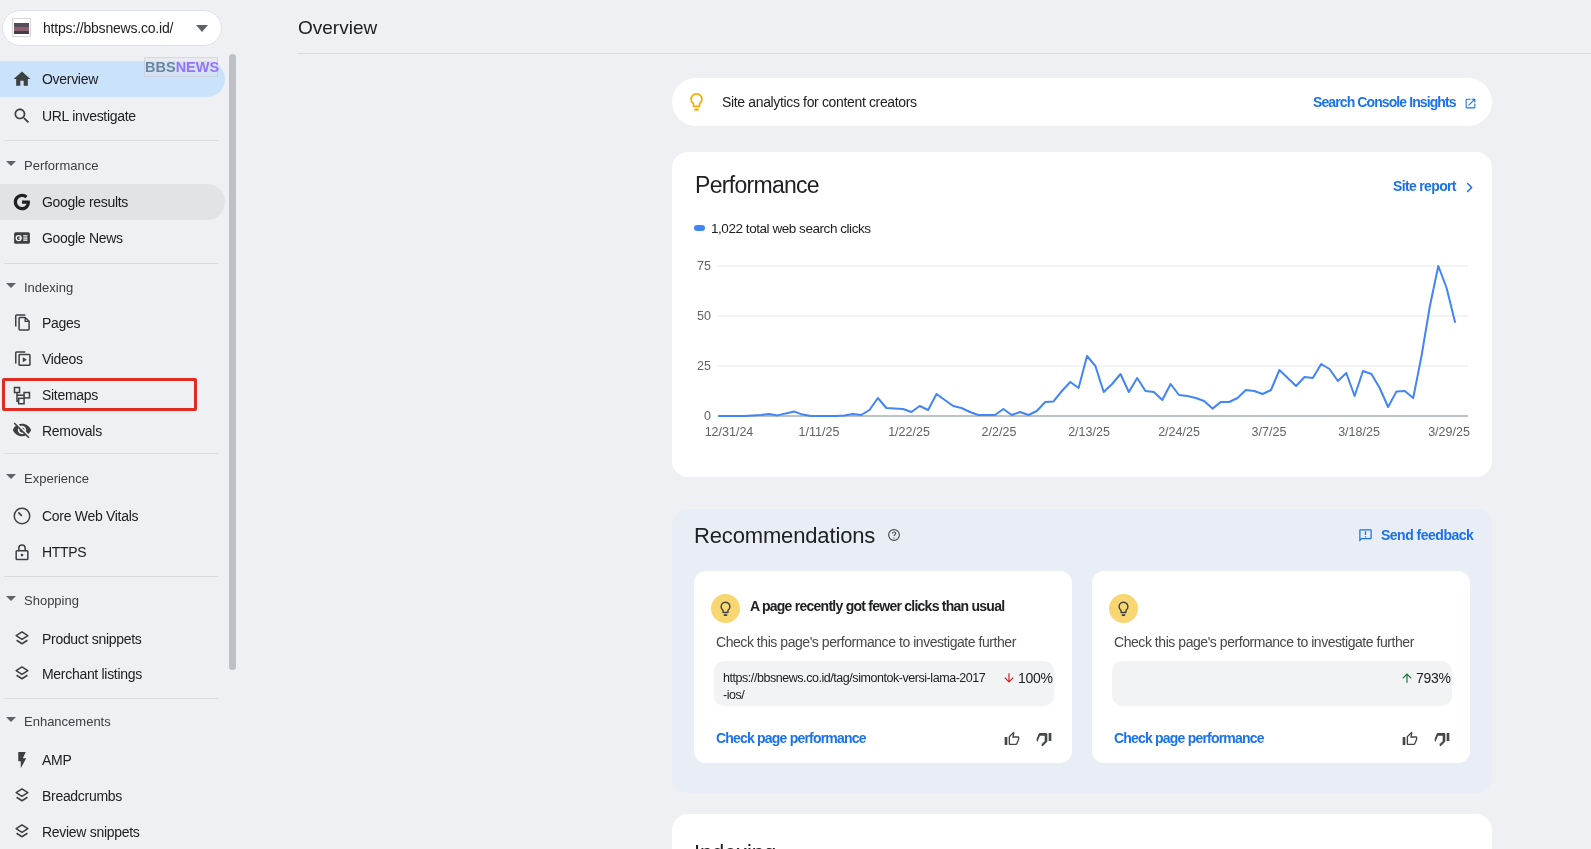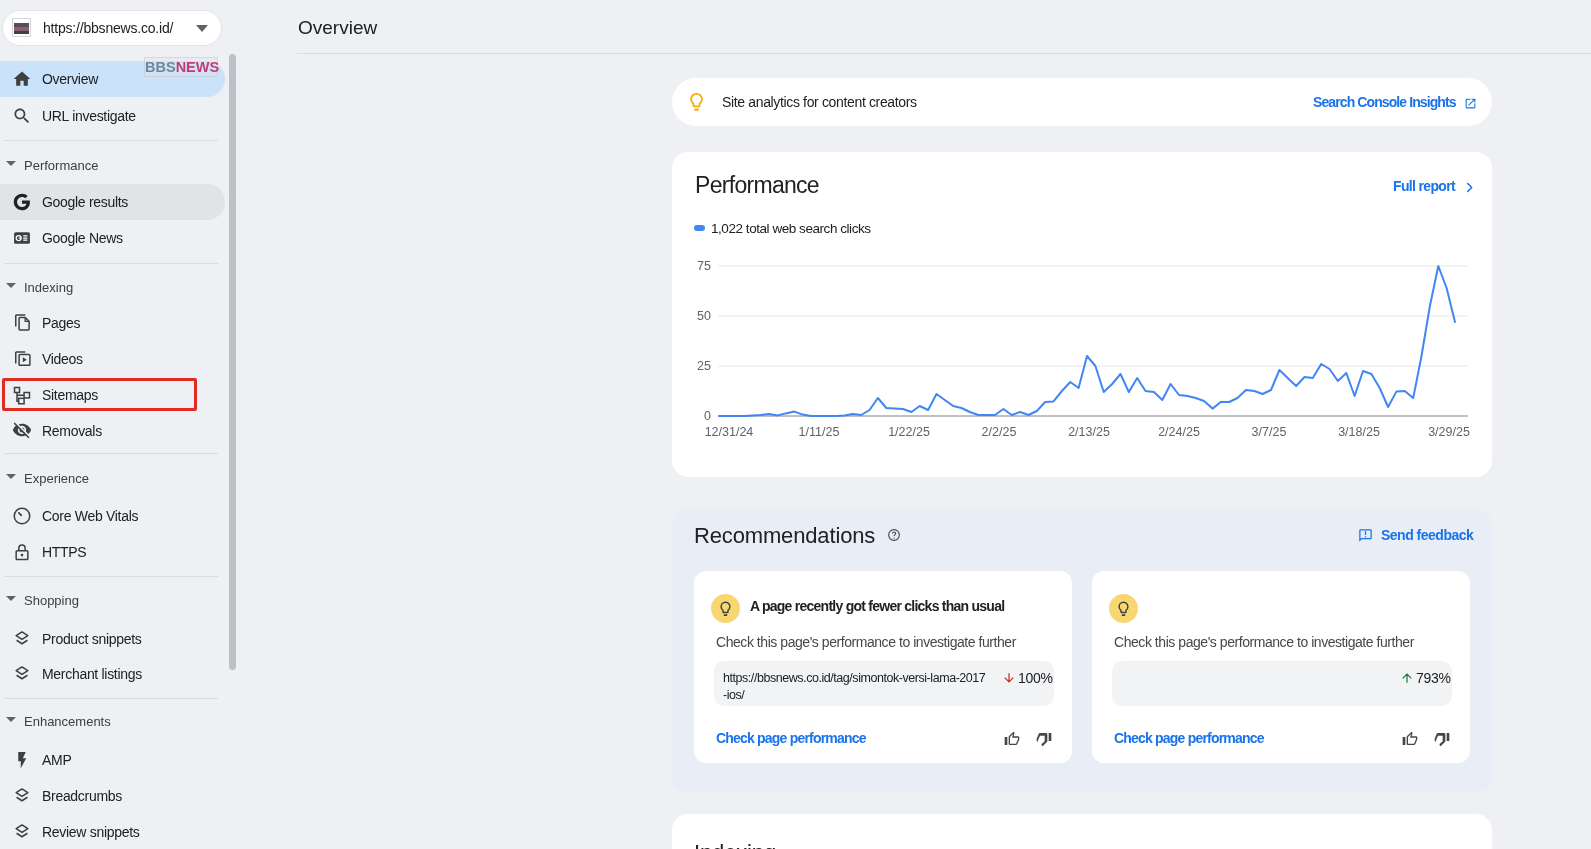--- a/index.html
+++ b/index.html
@@ -13,21 +13,21 @@
       <div style="position:absolute;left:1px;right:1px;top:8px;height:4px;background:#8d6070;"></div>
       <div style="position:absolute;left:1px;right:1px;top:12px;height:3px;background:#433d47;"></div>
     </div>
     <div style="position:absolute;left:43px;top:18px;height:20px;letter-spacing:-0.2px;font:400 14px/20px &quot;Liberation Sans&quot;,sans-serif;color:#202124;">https://bbsnews.co.id/</div>
     <div style="position:absolute;left:196px;top:25px;width:0;height:0;border-left:6px solid transparent;border-right:6px solid transparent;border-top:7px solid #5f6368;"></div>
     <div style="position:absolute;left:0;top:61px;width:225px;height:36px;background:#cbe2fb;border-radius:0 18px 18px 0;"></div>
     <div style="position:absolute;left:12px;top:69px;width:20px;height:20px;"><svg style="" width="20" height="20" viewBox="0 0 24 24">
         <path fill="#3c4043" d="M10 20v-6h4v6h5v-8h3L12 3 2 12h3v8z"></path>
       </svg></div>
     <div style="position:absolute;left:42px;top:69px;height:20px;letter-spacing:-0.3px;font:400 14px/20px &quot;Liberation Sans&quot;,sans-serif;color:#202124;white-space:nowrap;">Overview</div>
-    <div style="position:absolute;left:144px;top:57px;width:74px;height:20px;background:rgba(226,227,231,0.5);border:1px solid rgba(185,185,190,0.45);box-sizing:border-box;font:700 14.5px/18.5px &quot;Liberation Sans&quot;,sans-serif;text-align:center;white-space:nowrap;opacity:0.82;"><span style="color:#54748e;">BBS</span><span style="color:#be185d;">NEWS</span></div>
+    <div style="position:absolute;left:144px;top:57px;width:74px;height:20px;background:rgba(226,227,231,0.5);border:1px solid rgba(185,185,190,0.45);box-sizing:border-box;font:700 14.5px/18.5px &quot;Liberation Sans&quot;,sans-serif;text-align:center;white-space:nowrap;opacity:0.82;"><span style="color:#54748e;">BBS</span><span style="color:#8b5cf6;">NEWS</span></div>
     <div style="position:absolute;left:12px;top:106px;width:20px;height:20px;"><svg style="" width="20" height="20" viewBox="0 0 24 24">
         <path fill="#3c4043" d="M15.5 14h-.79l-.28-.27C15.41 12.59 16 11.11 16 9.5 16 5.91 13.09 3 9.5 3S3 5.91 3 9.5 5.91 16 9.5 16c1.61 0 3.09-.59 4.23-1.57l.27.28v.79l5 4.99L20.49 19l-4.99-5zm-6 0C7.01 14 5 11.99 5 9.5S7.01 5 9.5 5 14 7.01 14 9.5 11.99 14 9.5 14z"></path>
       </svg></div>
     <div style="position:absolute;left:42px;top:105.5px;height:20px;letter-spacing:-0.3px;font:400 14px/20px &quot;Liberation Sans&quot;,sans-serif;color:#202124;white-space:nowrap;">URL investigate</div>
     <div style="position:absolute;left:4px;top:139.5px;width:214px;height:1px;background:#dadce0;"></div>
     <div style="position:absolute;left:6px;top:160.5px;width:0;height:0;border-left:5px solid transparent;border-right:5px solid transparent;border-top:5px solid #5f6368;"></div>
     <div style="position:absolute;left:24px;top:156.5px;height:18px;font:400 13px/18px &quot;Liberation Sans&quot;,sans-serif;color:#3c4043;white-space:nowrap;">Performance</div>
     <div style="position:absolute;left:0;top:184px;width:225px;height:36px;background:#e1e3e7;border-radius:0 18px 18px 0;"></div>
     <div style="position:absolute;left:12px;top:192px;width:20px;height:20px;"><svg style="" width="20" height="20" viewBox="0 0 24 24">
         <path fill="#202124" d="M12 10.3v3.7h5.4c-.5 2.4-2.7 4-5.4 4-3.2 0-5.9-2.7-5.9-6s2.7-6 5.9-6c1.5 0 2.9.6 3.9 1.5l2.8-2.8C17.1 3.1 14.7 2.1 12 2.1 6.5 2.1 2.1 6.5 2.1 12S6.5 21.9 12 21.9c5.8 0 9.5-4.1 9.5-9.7 0-.7-.1-1.3-.2-1.9z"></path>
@@ -118,21 +118,21 @@
         <path fill="none" stroke="#f9ab00" stroke-width="2" d="M12 3.2c-3.5 0-6.2 2.8-6.2 6.2 0 2.1 1.1 4 2.7 5.1v2.3c0 .5.4.9.9.9h5.2c.5 0 .9-.4.9-.9v-2.3c1.6-1.1 2.7-3 2.7-5.1 0-3.4-2.7-6.2-6.2-6.2z"></path>
         <path fill="#f9ab00" d="M9.5 20h5v1.6c0 .5-.4.9-.9.9h-3.2c-.5 0-.9-.4-.9-.9z"></path>
       </svg></div>
     <div style="position:absolute;left:722px;top:92px;height:20px;letter-spacing:-0.35px;font:400 14px/20px &quot;Liberation Sans&quot;,sans-serif;color:#202124;">Site analytics for content creators</div>
     <div style="position:absolute;left:1313px;top:92px;height:20px;letter-spacing:-0.9px;font:700 14px/20px &quot;Liberation Sans&quot;,sans-serif;color:#1a73e8;">Search Console Insights</div>
     <div style="position:absolute;left:1464px;top:96px;width:13px;height:13px;"><svg style="" width="13" height="13" viewBox="0 0 24 24">
         <path fill="#1a73e8" d="M19 19H5V5h7V3H5c-1.11 0-2 .9-2 2v14c0 1.1.89 2 2 2h14c1.1 0 2-.9 2-2v-7h-2v7zM14 3v2h3.59l-9.83 9.83 1.41 1.41L19 6.41V10h2V3h-7z"></path>
       </svg></div>
     <div style="position:absolute;left:672px;top:152px;width:820px;height:325px;background:#fff;border-radius:16px;"></div>
     <div style="position:absolute;left:695px;top:171px;height:28px;letter-spacing:-0.7px;font:400 23px/28px &quot;Liberation Sans&quot;,sans-serif;color:#202124;">Performance</div>
-    <div style="position:absolute;left:1393px;top:176px;height:20px;letter-spacing:-0.65px;font:700 14px/20px &quot;Liberation Sans&quot;,sans-serif;color:#1a73e8;">Full report</div>
+    <div style="position:absolute;left:1393px;top:176px;height:20px;letter-spacing:-0.65px;font:700 14px/20px &quot;Liberation Sans&quot;,sans-serif;color:#1a73e8;">Site report</div>
     <div style="position:absolute;left:1462px;top:180px;width:13px;height:13px;"><svg style="" width="15" height="15" viewBox="0 0 24 24">
         <path fill="none" stroke="#1a73e8" stroke-width="2.4" stroke-linecap="round" stroke-linejoin="round" d="M9 5.5L15.5 12 9 18.5"></path>
       </svg></div>
     <div style="position:absolute;left:694px;top:225px;width:11px;height:6px;border-radius:3px;background:#4285f4;"></div>
     <div style="position:absolute;left:711px;top:219px;height:20px;letter-spacing:-0.45px;font:400 13.5px/20px &quot;Liberation Sans&quot;,sans-serif;color:#202124;">1,022 total web search clicks</div>
     <svg style="position:absolute;left:0;top:0;" width="1591" height="849" viewBox="0 0 1591 849">
       <line x1="718" y1="266" x2="1468" y2="266" stroke="#e6e8eb" stroke-width="1"></line>
       <line x1="718" y1="316" x2="1468" y2="316" stroke="#e6e8eb" stroke-width="1"></line>
       <line x1="718" y1="366" x2="1468" y2="366" stroke="#e6e8eb" stroke-width="1"></line>
       <line x1="718" y1="416" x2="1468" y2="416" stroke="#80868b" stroke-width="1.2"></line>

